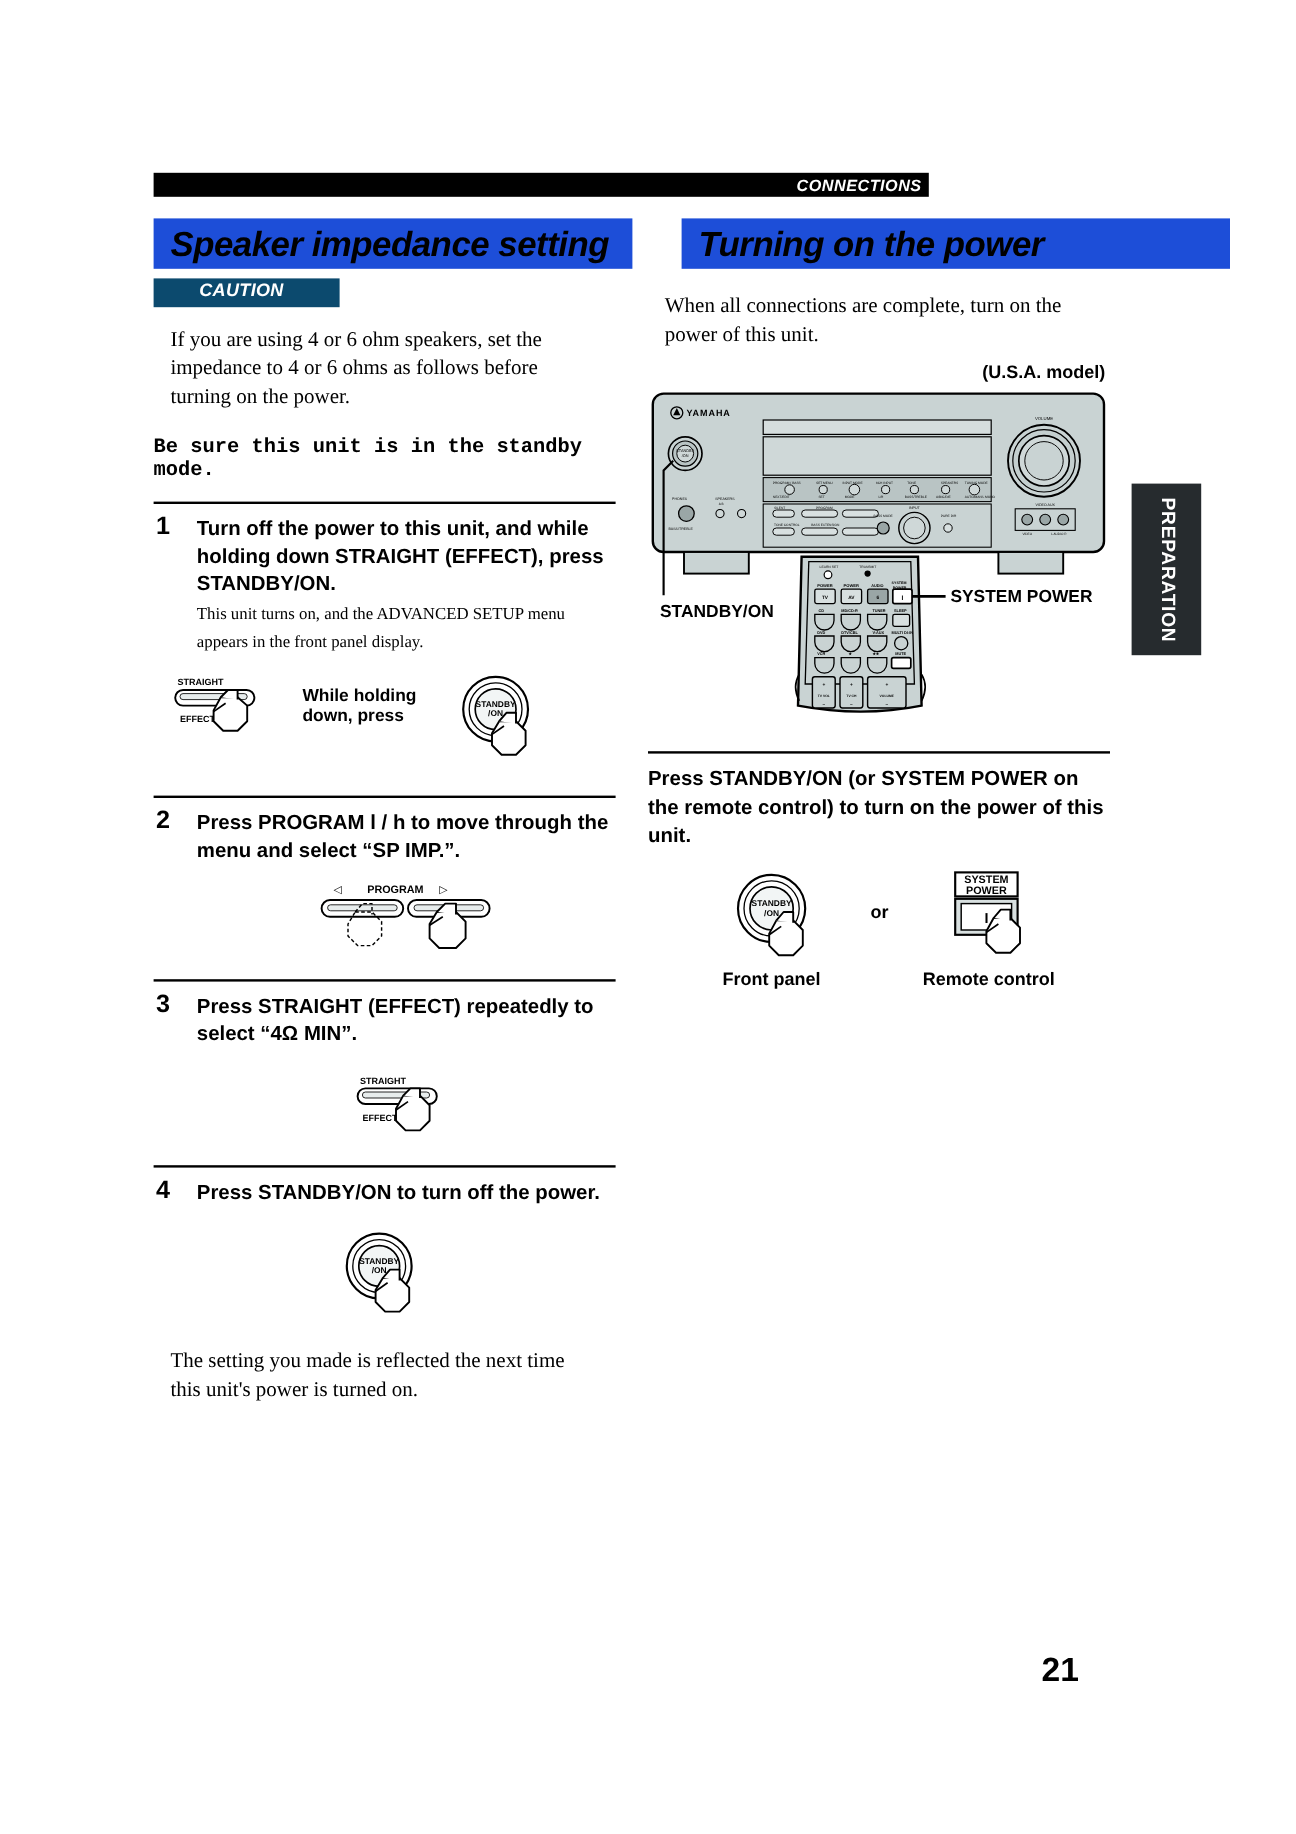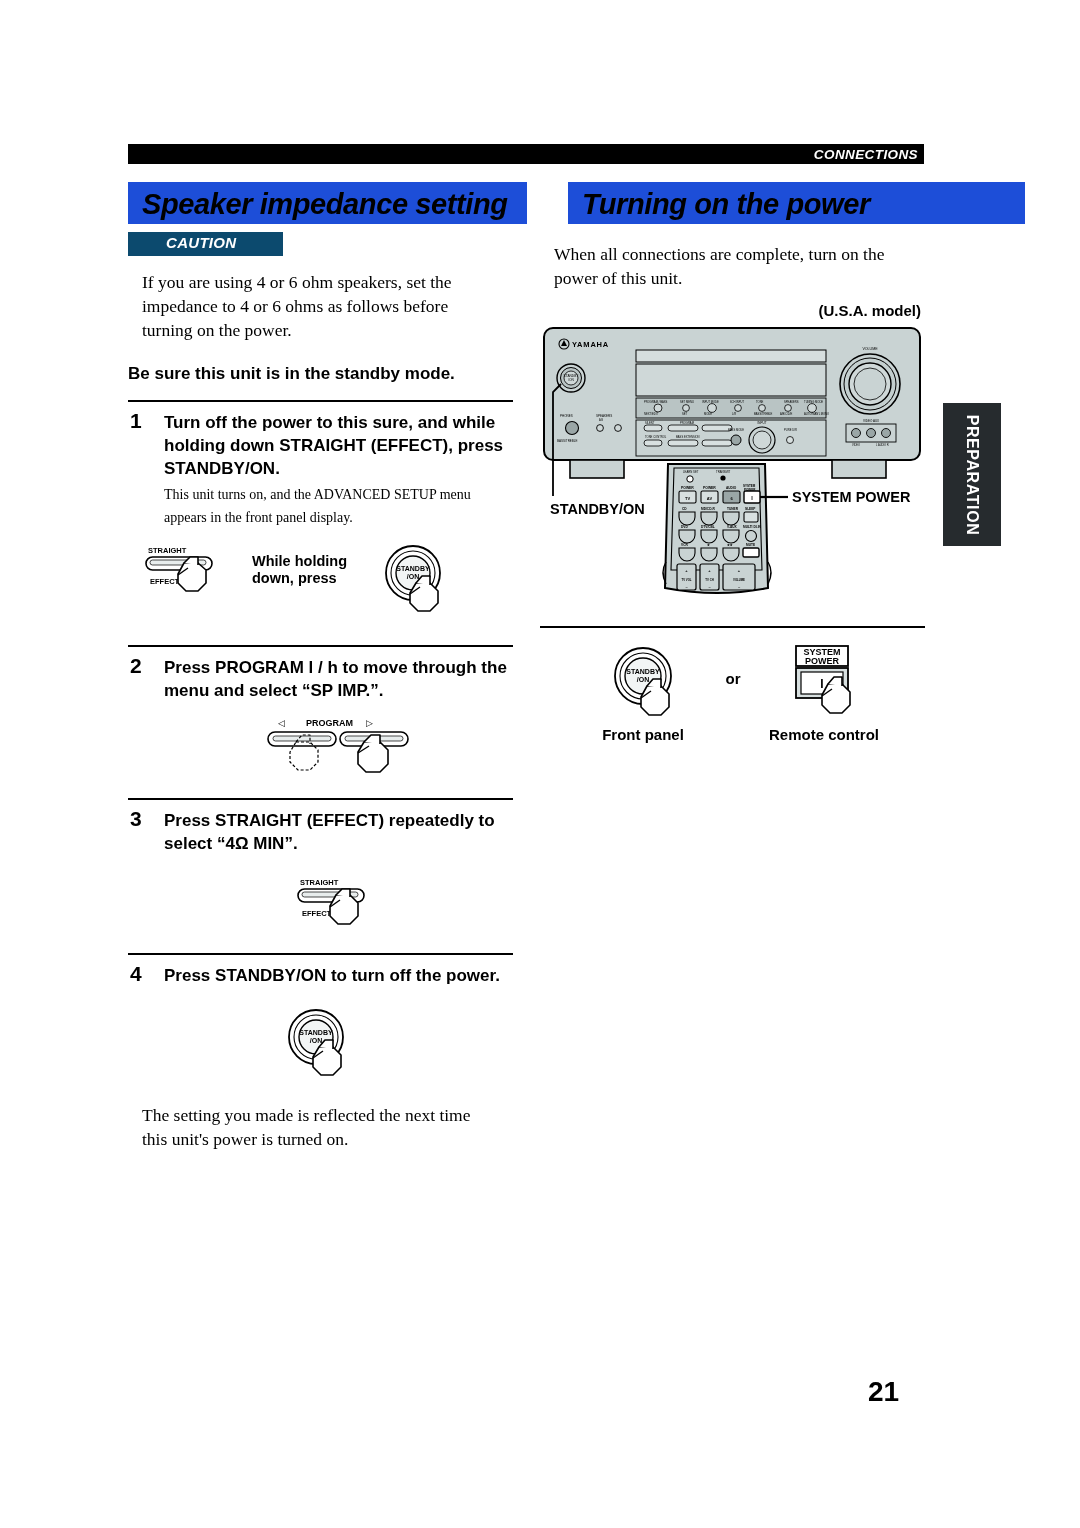--- a/index.html
+++ b/index.html
@@ -14,21 +14,21 @@
     font-family: "Liberation Serif", serif;
     color: #000;
     overflow: hidden;
   }
 
   
   .runhead-bar {
     position: absolute;
     left: 128px;
     top: 144px;
-    width: 796px;
+    width: 646px;
     height: 20px;
     background: #000000;
   }
   .runhead-label {
     position: absolute;
     right: 6px;
     top: 1px;
     color: #ffffff;
     font-family: "Liberation Sans", sans-serif;
     font-style: italic;
@@ -92,21 +92,21 @@
   }
   .sans-bold {
     font-family: "Liberation Sans", sans-serif;
     font-weight: bold;
     font-size: 17px;
     line-height: 24px;
     margin: 0;
   }
 
   .lead-bold {
-    font-family: Liberation Sans, sans-serif;
+    font-family: Liberation Mono, monospace;
     font-weight: bold;
     font-size: 17px;
     margin-top: 22px;
     margin-bottom: 16px;
   }
 
   
   .rule {
     border-top: 2px solid #000;
     margin: 0 0 9px 0;
@@ -209,21 +209,21 @@
     <span>CAUTION</span>
   </div>
 
   <p class="serif-p">If you are using 4 or 6 ohm speakers, set the impedance to 4 or 6 ohms as follows before turning on the power.</p>
 
   <div class="lead-bold">Be sure this unit is in the standby mode.</div>
 
   <div class="rule"></div>
   <div class="step">
     <div class="step-num">1</div>
-    <p class="step-head">Turn off the power to this sure, and while holding down STRAIGHT (EFFECT), press STANDBY/ON.</p>
+    <p class="step-head">Turn off the power to this unit, and while holding down STRAIGHT (EFFECT), press STANDBY/ON.</p>
     <p class="step-sub">This unit turns on, and the ADVANCED SETUP menu appears in the front panel display.</p>
   </div>
 
   <div class="fig" style="height:96px;margin-top:12px;">
     <svg class="svgbox" width="385" height="96" viewBox="0 0 385 96">
 
       <text x="20" y="12" font-family="Liberation Sans, sans-serif" font-size="7.5" font-weight="bold">STRAIGHT</text>
       <rect x="18" y="16" width="66" height="13" rx="6.5" fill="#ffffff" stroke="#000" stroke-width="1.6"></rect>
       <rect x="22" y="19" width="56" height="5" rx="2.5" fill="#e8eded" stroke="#000" stroke-width="0.7"></rect>
       <text x="22" y="43" font-family="Liberation Sans, sans-serif" font-size="7.5" font-weight="bold">EFFECT</text>
@@ -520,20 +520,21 @@
 
       <path d="M126 110 q-6 10 0 22" fill="none" stroke="#000" stroke-width="1.4"></path>
       <path d="M228 110 q6 10 0 22" fill="none" stroke="#000" stroke-width="1.4"></path>
 
       <path d="M220 45 L248 45" stroke="#000" stroke-width="2.2" fill="none"></path>
       <text x="252" y="50" font-family="Liberation Sans, sans-serif" font-size="14.5" font-weight="bold">SYSTEM POWER</text>
     </svg>
   </div>
 
   <div class="rule rule-r" style="margin-top:14px;"></div>
+  <p class="sans-bold">Press STANDBY/ON (or SYSTEM POWER on the remote control) to turn on the power of this unit.</p>
 
   <div class="fig" style="height:120px;margin-top:12px;">
     <svg class="svgbox" width="385" height="120" viewBox="0 0 385 120">
 
       <g>
         <circle cx="103" cy="36" r="28" fill="#ffffff" stroke="#000" stroke-width="1.8"></circle>
         <circle cx="103" cy="36" r="23" fill="#ffffff" stroke="#000" stroke-width="1.1"></circle>
         <circle cx="103" cy="36" r="18" fill="#f2f5f5" stroke="#000" stroke-width="1.4"></circle>
         <text x="103" y="34" text-anchor="middle" font-family="Liberation Sans, sans-serif" font-size="7" font-weight="bold">STANDBY</text>
         <text x="103" y="42" text-anchor="middle" font-family="Liberation Sans, sans-serif" font-size="7" font-weight="bold">/ON</text>

